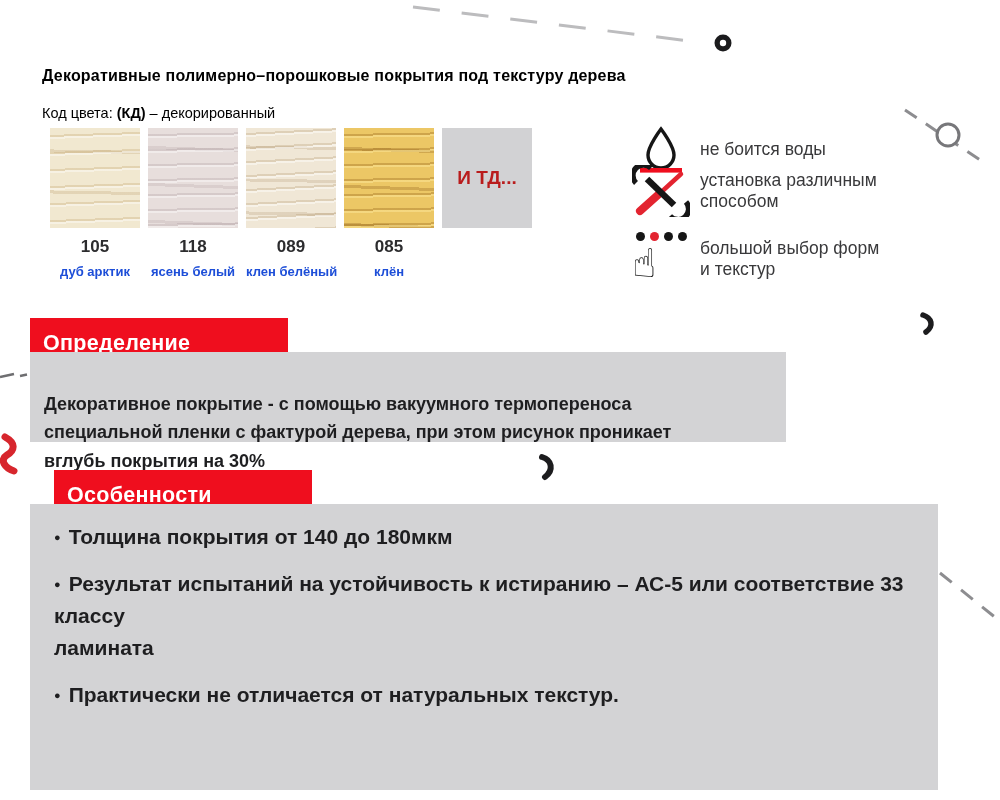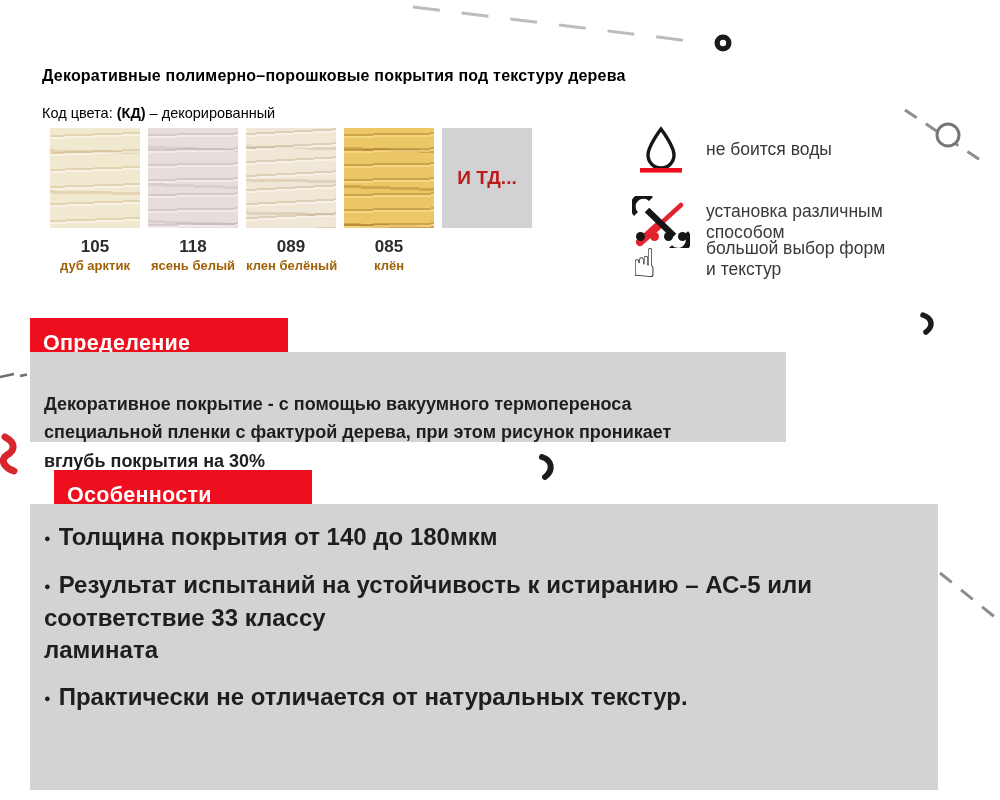--- a/index.html
+++ b/index.html
@@ -21,44 +21,44 @@
   .sw-tex-1{background-color:#e7dedc;background-image:
     repeating-linear-gradient(179deg,rgba(150,130,135,0) 0 6px,rgba(150,130,135,.22) 6px 8px,rgba(255,255,255,.4) 8px 10px,rgba(150,130,135,0) 10px 15px),
     repeating-linear-gradient(182deg,rgba(140,115,120,0) 0 21px,rgba(140,115,120,.15) 21px 24px,rgba(140,115,120,0) 24px 37px);}
   .sw-tex-2{background-color:#f0e7d6;background-image:
     repeating-linear-gradient(177deg,rgba(170,140,95,0) 0 5px,rgba(170,140,95,.26) 5px 7px,rgba(255,255,255,.45) 7px 9px,rgba(170,140,95,0) 9px 14px),
     repeating-linear-gradient(181deg,rgba(150,115,70,0) 0 19px,rgba(150,115,70,.18) 19px 22px,rgba(150,115,70,0) 22px 33px);}
   .sw-tex-3{background-color:#ecc765;background-image:
     repeating-linear-gradient(179deg,rgba(150,100,25,0) 0 6px,rgba(150,100,25,.35) 6px 8px,rgba(255,235,160,.45) 8px 10px,rgba(150,100,25,0) 10px 15px),
     repeating-linear-gradient(182deg,rgba(135,85,20,0) 0 22px,rgba(135,85,20,.28) 22px 25px,rgba(135,85,20,0) 25px 38px);}
   .swatch-code{margin-top:9px;font-size:17px;font-weight:700;color:#2c2c2e;}
-  .swatch-name{margin-top:1px;font-size:13px;font-weight:600;color:#a16207;white-space:nowrap;}
+  .swatch-name{margin-top:7px;font-size:13px;font-weight:600;color:#1d4ed8;white-space:nowrap;}
   .more-box{width:90px;height:100px;background:#d2d2d4;display:flex;align-items:center;justify-content:center;
     font-size:19px;font-weight:700;color:#b91c1c;}
   
   .icon-row{position:absolute;display:flex;align-items:center;}
   .icon-row .icon-slot{width:62px;display:flex;justify-content:center;flex:none;}
-  .icon-label{margin-left:14px;font-size:17.5px;line-height:21px;color:#39393b;white-space:pre-line;}
+  .icon-label{margin-left:8px;font-size:17.5px;line-height:21px;color:#39393b;white-space:pre-line;}
   .row-drop{left:630px;top:126px;}
-  .row-tools{left:630px;top:196px;justify-content:center;}
+  .row-tools{left:630px;top:165px;justify-content:center;}
   .row-hand{left:630px;top:232px;}
   .hand-icon{position:relative;width:58px;}
   .hand-dots{display:flex;gap:5px;justify-content:center;}
   .hand-dots span{width:9px;height:9px;border-radius:50%;background:#161616;display:block;}
   .hand-dots span.red{background:#e32430;}
   .hand-glyph{font-family:"DejaVu Sans",sans-serif;font-size:40px;line-height:44px;color:#161616;text-align:center;margin-top:-2px;}
   
   .section-header{position:absolute;left:30px;width:258px;height:50px;background:#ef0e1e;color:#fff;
     font-size:21.5px;font-weight:700;display:flex;align-items:center;padding-left:13px;box-sizing:border-box;letter-spacing:.3px;}
   .hdr-def{top:318px;}
   .hdr-feat{top:470px;margin-left:24px;}
   .gray-box{position:absolute;left:30px;background:#d3d3d5;box-sizing:border-box;color:#1e1e20;font-weight:700;}
   .box-def{top:352px;width:756px;height:90px;padding:9px 14px;font-size:18px;line-height:28.5px;white-space:pre-line;}
   .box-feat{top:504px;width:908px;height:286px;padding:17px 14px;}
-  .bullet{margin:0 0 15px;font-size:24px;line-height:32px;white-space:pre-line;}
+  .bullet{margin:0 10px 15px;font-size:21px;line-height:32px;white-space:pre-line;}
   .bullet::before{content:"●";font-size:11px;vertical-align:3px;margin-right:8px;}
   
   .decor-layer{position:absolute;left:0;top:0;width:1000px;height:800px;pointer-events:none;}
 </style>
 </head>
 <body>
 
 <div class="canvas">
 
   <svg class="decor-layer" width="1000" height="800" viewBox="0 0 1000 800">

